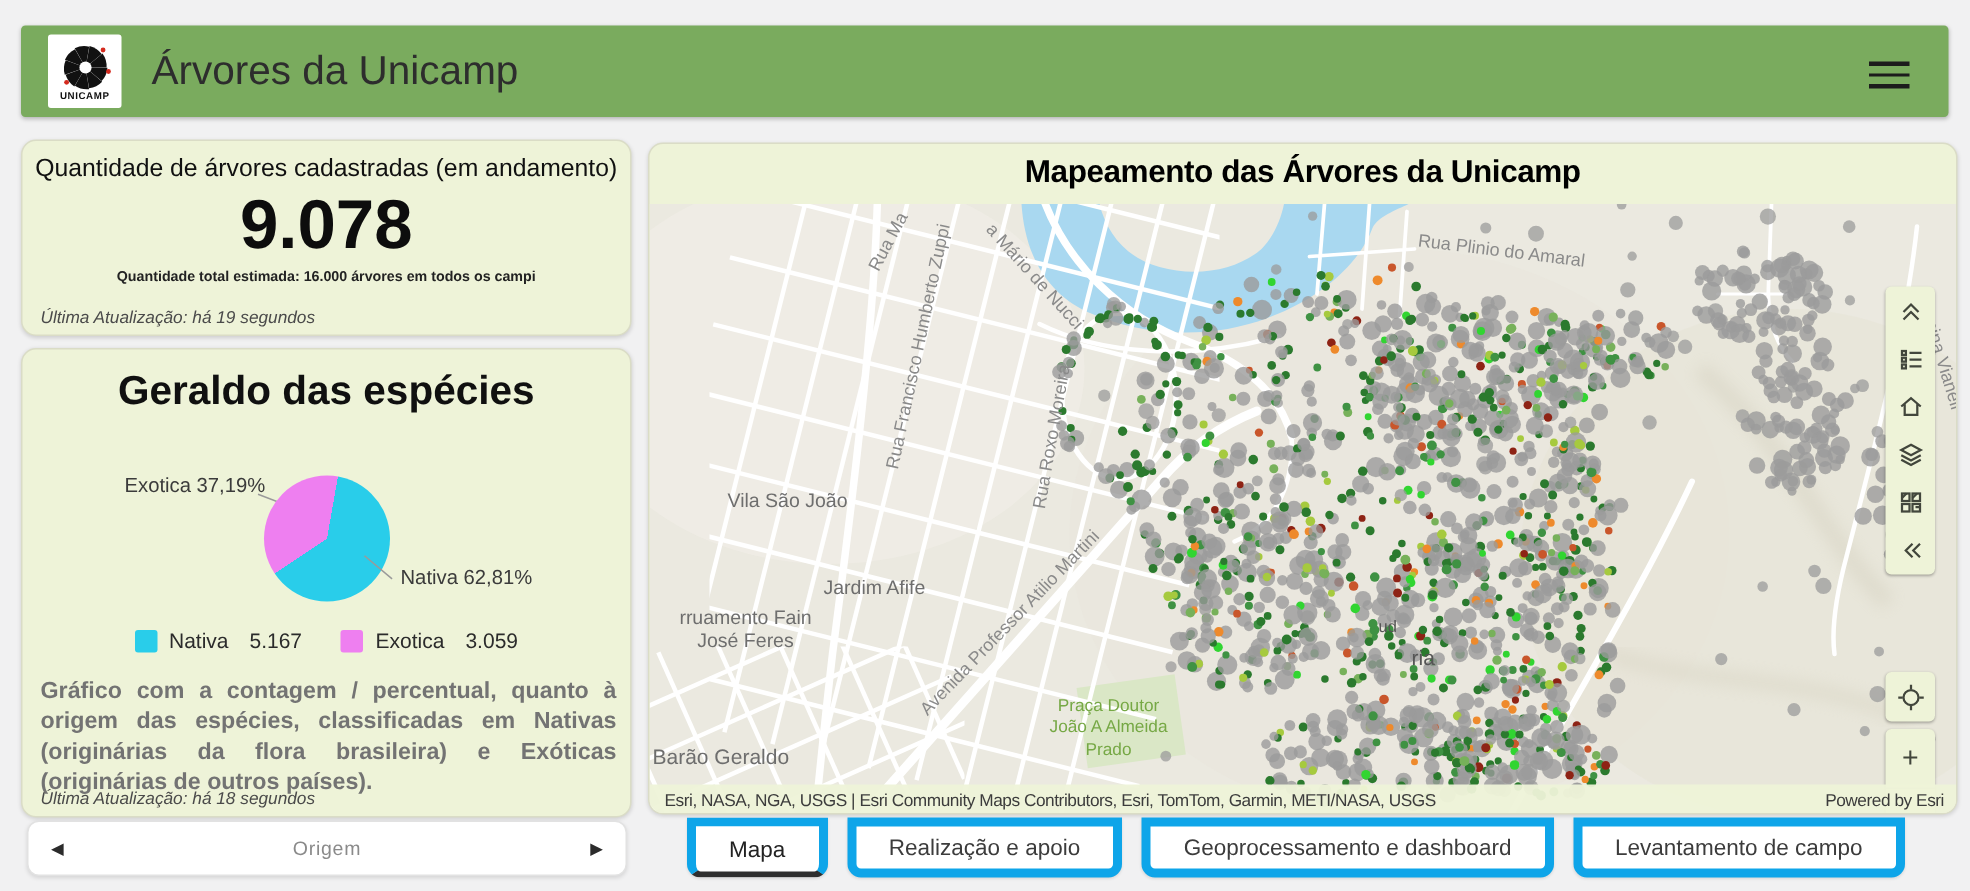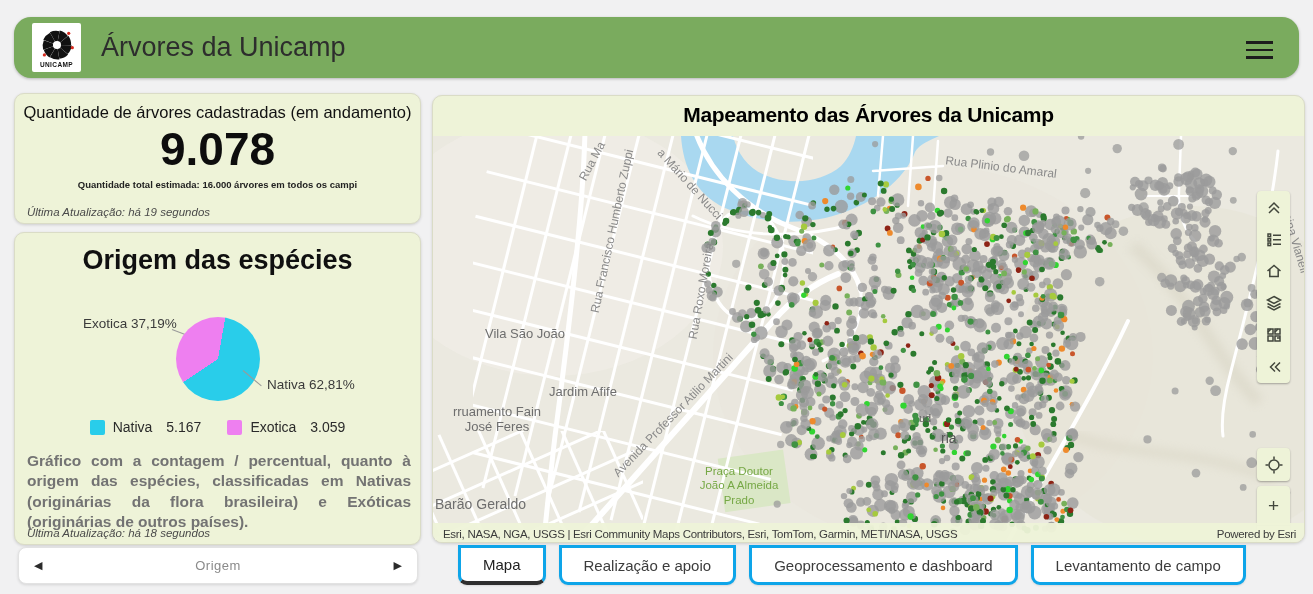--- a/index.html
+++ b/index.html
@@ -2,21 +2,21 @@
 <html><head>
 <meta charset="utf-8">
 <style>
   * { margin:0; padding:0; box-sizing:border-box; }
   html,body { width:1313px; height:594px; overflow:hidden; background:#f1f1f2;
     font-family:"Liberation Sans", sans-serif; }
   .stage { position:relative; width:1313px; height:594px; background:#f1f1f2; }
 
   
   .header { position:absolute; left:14px; top:17px; width:1285px; height:61px;
-    background:#7aab5e; border-radius:17px; box-shadow:0 1px 3px rgba(0,0,0,.25);
+    background:#7aab5e; border-radius:3px; box-shadow:0 1px 3px rgba(0,0,0,.25);
     display:flex; align-items:center; }
   .logo-box { width:49px; height:49px; background:#fff; margin-left:18px; border-radius:2px;
     display:flex; flex-direction:column; align-items:center; justify-content:center; }
   .logo-text { font-size:6.5px; font-weight:bold; color:#111; letter-spacing:.4px; margin-top:-2px;}
   .header-title { margin-left:20px; font-size:27px; color:#2d2d2d; }
   .hamburger { position:absolute; right:26px; top:19px; width:27px; cursor:pointer; }
   .hamburger span { display:block; width:27px; height:2.5px; background:#1c1c1c; margin:5px 0; }
 
   
   .panel { position:absolute; background:#eef3d8; border:1px solid #dadcc6; border-radius:10px;
@@ -73,21 +73,21 @@
   .locate-btn { position:absolute; right:16px; top:312px; width:33px; height:33px; background:#eef3d8;
     border-radius:4px; box-shadow:0 1px 2px rgba(0,0,0,.3); display:flex; align-items:center; justify-content:center; cursor:pointer;}
   .zoom-group { position:absolute; right:16px; top:350px; width:33px; background:#eef3d8;
     border-radius:4px; box-shadow:0 1px 2px rgba(0,0,0,.3); }
   .zoom-btn { width:33px; height:39px; display:flex; align-items:center; justify-content:center;
     font-size:19px; color:#42463c; cursor:pointer; }
   .zoom-btn + .zoom-btn { border-top:1px solid #d7dbc2; }
 
   
   .tabs { position:absolute; left:458px; top:545px; display:flex; gap:13px; }
-  .tab { background:#fff; border:3px solid #0ea5e9; border-radius:0 0 9px 9px; height:40px;
+  .tab { background:#fff; border:6px solid #0ea5e9; border-radius:0 0 9px 9px; height:40px;
     padding:0 22px; display:flex; align-items:center; font-size:15px; color:#3c3c3c;
     box-shadow:0 1px 2px rgba(0,0,0,.1); cursor:pointer; white-space:nowrap; }
   .tab.active { border-bottom:4px solid #2f2f2f; font-weight:500; color:#222; }
 </style>
 </head>
 <body>
 
 <div class="stage">
 
   <div class="header">
@@ -120,21 +120,21 @@
   </div>
 
   <div class="panel stats-panel">
     <div class="stats-title">Quantidade de árvores cadastradas (em andamento)</div>
     <div class="stats-value">9.078</div>
     <div class="stats-sub">Quantidade total estimada: 16.000 árvores em todos os campi</div>
     <div class="last-update">Última Atualização: há 19 segundos</div>
   </div>
 
   <div class="panel pie-panel">
-    <div class="pie-title">Origem das espécies</div>
+    <div class="pie-title">Geraldo das espécies</div>
     <div class="pie-wrap">
       <div class="pie-label pie-label-exotica">Exotica 37,19%</div>
       <div class="callout callout-1"></div>
       <div class="pie" id="pie-chart" style="background: conic-gradient(from 10deg, rgb(41, 205, 234) 0%, rgb(41, 205, 234) 62.81%, rgb(238, 127, 240) 62.81%, rgb(238, 127, 240) 100%);"></div>
       <div class="callout callout-2"></div>
       <div class="pie-label pie-label-nativa">Nativa 62,81%</div>
       <div class="legend-row">
         <div class="legend-item">
           <div class="legend-swatch" style="background: rgb(41, 205, 234);"></div>
           <span class="legend-name">Nativa</span>

